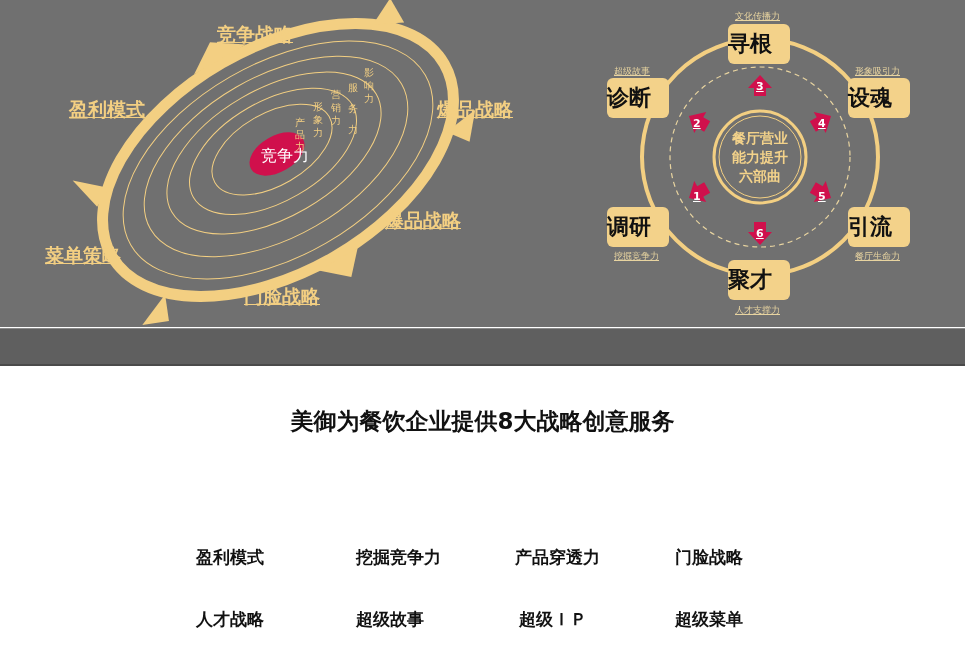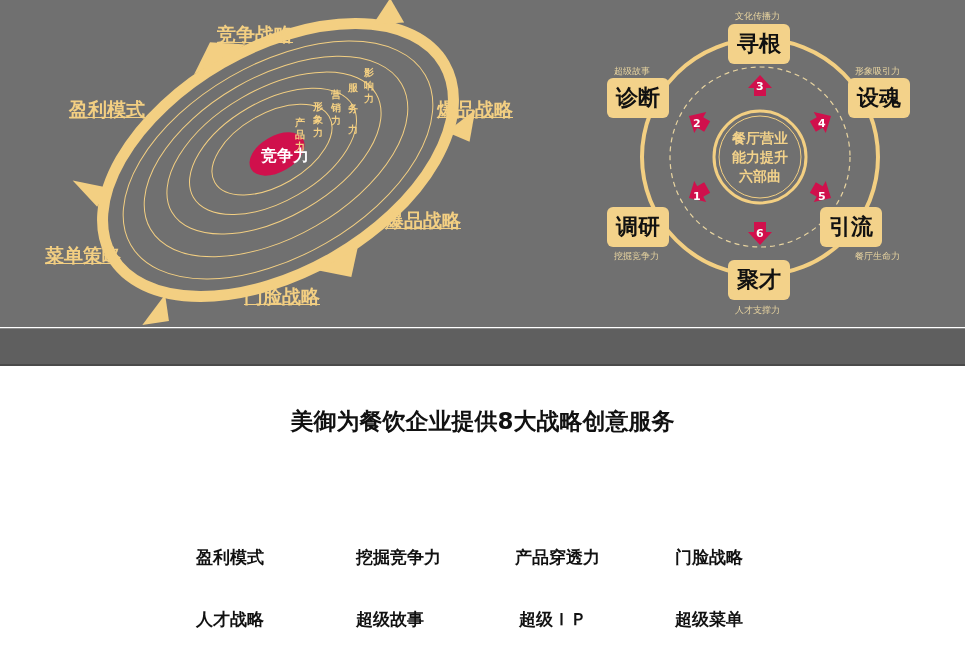--- a/index.html
+++ b/index.html
@@ -2,24 +2,24 @@
 <html><head>
 <meta charset="utf-8">
 <style>
   * { margin:0; padding:0; box-sizing:border-box; }
   body { width:965px; height:667px; background:#ffffff; position:relative; overflow:hidden;
          font-family:"DejaVu Sans","Liberation Sans",sans-serif; }
   .hero { position:absolute; left:0; top:0; width:965px; height:327px; background:#707070; }
   .band { position:absolute; left:0; top:328px; width:965px; height:38px; background:#5f5f5f;
           border-top:1px solid #8a8a8a; border-bottom:2px solid #4a4a4a; }
   .lbl { position:absolute; color:#f3cf82; font-weight:bold; font-size:19px; white-space:nowrap;text-decoration:underline; }
-  .ring-lbl { position:absolute; color:#f3cf82; font-weight:bold; font-size:10px; }
+  .ring-lbl { position:absolute; color:#f3cf82; font-weight:normal; font-size:10px; }
   .box { position:absolute; background:#f3d28a; border-radius:6px; color:#111; font-weight:bold;
-         font-size:22px; text-align:center; line-height:40px; width:62px; height:40px; }
-  .cap { position:absolute; color:#e8d4a0; font-size:9px; white-space:nowrap; }
+         font-size:22px; line-height:40px; width:62px; height:40px; }
+  .cap { position:absolute; color:#e8d4a0; font-size:9px; white-space:nowrap;text-decoration:underline; }
   .center-txt { position:absolute; color:#f3d28a; font-weight:bold; font-size:14px; text-align:center; line-height:19px; width:90px; }
   .title { position:absolute; left:0; top:406px; width:965px; text-align:center; font-size:23px;
            font-weight:bold; color:#111; }
   .svc { position:absolute; font-size:17px; font-weight:bold; color:#111; white-space:nowrap; }
 </style>
 </head>
 <body>
 
 <div class="hero">
 
@@ -87,21 +87,21 @@
   <div class="cap" style="left:693px;top:117px;color:#fff;font-weight:bold;font-size:11px">2</div>
 
   <div class="center-txt" style="left:715px;top:129px">餐厅营业</div>
   <div class="center-txt" style="left:715px;top:148px">能力提升</div>
   <div class="center-txt" style="left:715px;top:167px">六部曲</div>
 
   <div class="box" style="left:728px;top:24px">寻根</div>
   <div class="cap" style="left:735px;top:10px">文化传播力</div>
   <div class="box" style="left:848px;top:78px">设魂</div>
   <div class="cap" style="left:855px;top:65px">形象吸引力</div>
-  <div class="box" style="left:820px;top:207px">引流</div>
+  <div class="box" style="left:848px;top:207px">引流</div>
   <div class="cap" style="left:855px;top:250px">餐厅生命力</div>
   <div class="box" style="left:728px;top:260px">聚才</div>
   <div class="cap" style="left:735px;top:304px">人才支撑力</div>
   <div class="box" style="left:607px;top:207px">调研</div>
   <div class="cap" style="left:614px;top:250px">挖掘竞争力</div>
   <div class="box" style="left:607px;top:78px">诊断</div>
   <div class="cap" style="left:614px;top:65px">超级故事</div>
 </div>
 
 <div class="band"></div>

